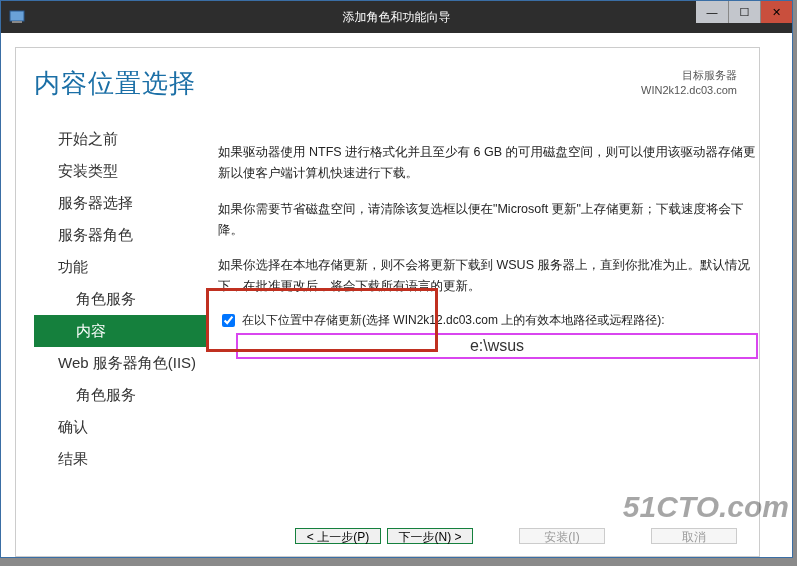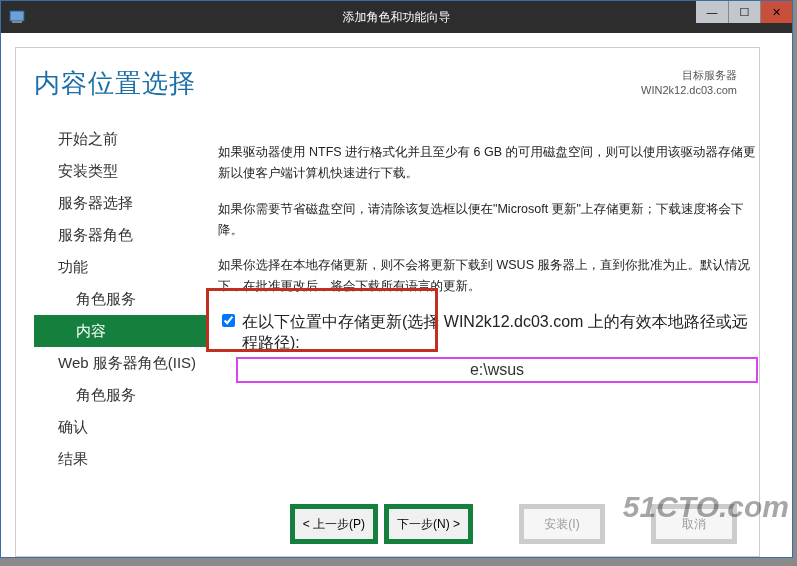--- a/index.html
+++ b/index.html
@@ -136,21 +136,21 @@
     display:flex;
     align-items:flex-start;
     gap:4px;
     margin-top:2px;
     width:540px;
   }
   .store-check {
     margin-top:2px;
   }
   .store-label {
-    font-size:16px;
+    font-size:12px;
   }
   .path-input {
     width:522px;
     border:2px solid #d946ef;
     font-size:16px;
     padding:2px 4px;
     margin-left:18px;
     margin-top:3px;
     font-family:inherit;
     color:#333;
@@ -158,22 +158,22 @@
   }
   .button-row {
     position:absolute;
     bottom:12px;
     right:22px;
     display:flex;
     gap:6px;
   }
   .btn {
     min-width:86px;
-    height:40px;
-    border:5px solid #15803d;
+    height:16px;
+    border:1px solid #15803d;
     background:#f0f0f0;
     font-size:12px;
     padding:0 8px;
     cursor:pointer;
     font-family:inherit;
   }
   .btn.disabled {
     color:#9a9a9a;
     border-color:#ccc;
     background:#f6f6f6;

